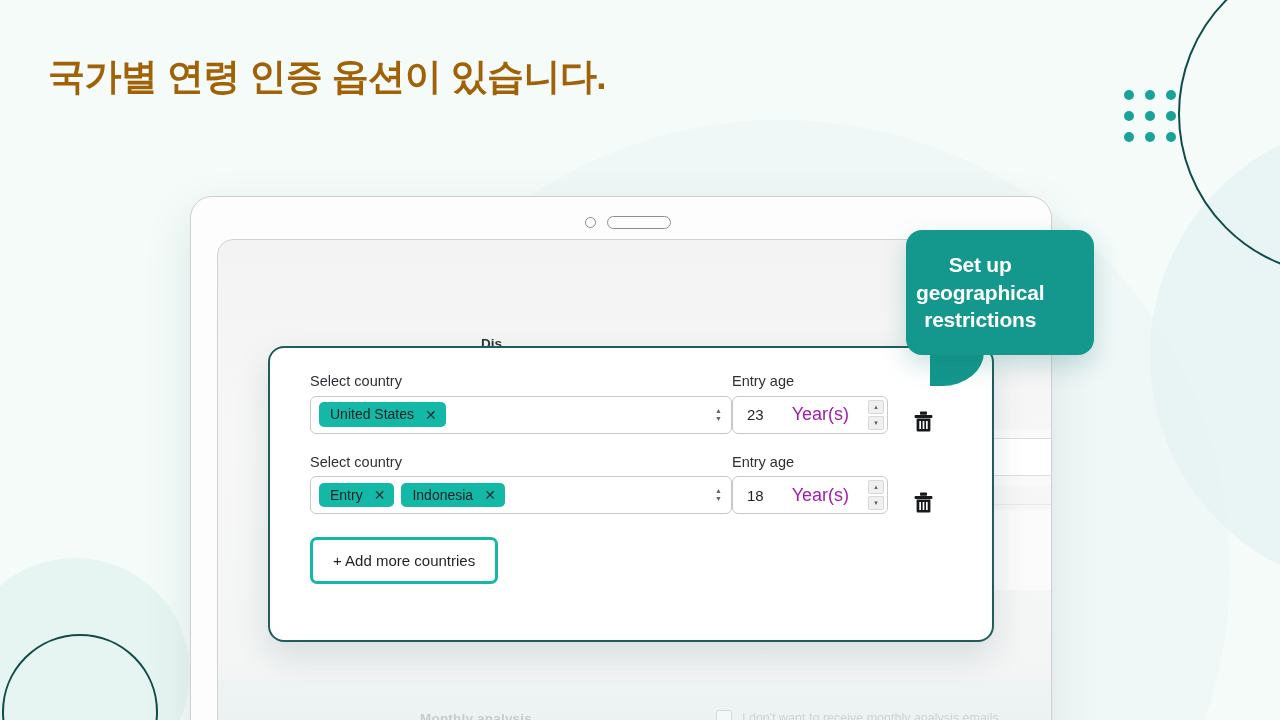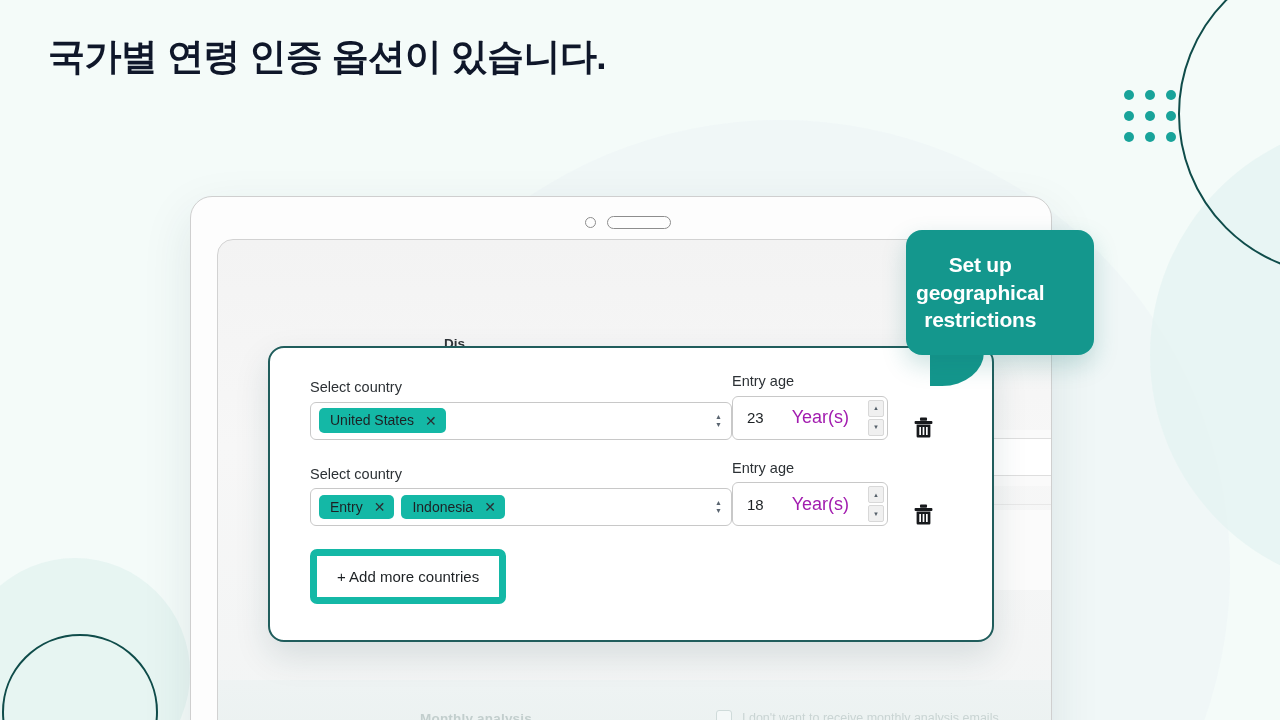--- a/index.html
+++ b/index.html
@@ -34,23 +34,23 @@
     border-radius:50%;border:2.5px solid #0f4c4a;background:transparent;
   }
   .dot-grid{
     position:absolute;left:1124px;top:90px;
     display:grid;grid-template-columns:repeat(3,10px);gap:11px;
   }
   .dot-grid i{display:block;width:10px;height:10px;border-radius:50%;background:#18a39a;}
 
   
   .headline{
-    position:absolute;left:48px;top:32px;
+    position:absolute;left:48px;top:52px;
     font-size:37px;font-weight:700;letter-spacing:-0.6px;
-    color:#0f172a;white-space:nowrap;
+    color:#a16207;white-space:nowrap;
   }
 
   
   .tablet{
     position:absolute;left:190px;top:196px;width:860px;height:560px;
     background:#fdfdfd;border:1px solid #cfcfcf;
     border-radius:22px 22px 0 0;
     box-shadow:0 18px 50px rgba(30,60,70,.10);
     overflow:hidden;
   }
@@ -77,21 +77,21 @@
     background:#fff;border:1px solid #dedede;border-radius:7px;
     display:flex;align-items:center;padding-left:14px;font-size:13.5px;color:#333;
   }
   .panel-ghost{
     position:absolute;left:198px;top:270px;width:760px;height:80px;
     background:#fbfbfb;border-radius:12px;
   }
   .divider-ghost{position:absolute;left:198px;top:264px;width:700px;height:1px;background:#e8e8e8;}
 
   .left-text{position:absolute;left:226px;top:96px;width:120px;}
-  .lt-h{font-size:13.5px;font-weight:700;color:#2f3437;margin-bottom:10px;}
+  .lt-h{font-size:13.5px;font-weight:700;color:#2f3437;margin-bottom:10px;margin-left:37px;}
   .lt-p{font-size:12.5px;color:#9aa0a3;line-height:1.45;}
   .lt-gap{height:46px;}
   .lt-rule{width:88px;height:1px;background:#e6e6e6;margin:16px 0;}
 
   .bottom-strip{
     position:absolute;left:0;bottom:0;width:100%;height:76px;
     background:linear-gradient(180deg,#eef3f3 0%,#eaf1f0 100%);
     opacity:.95;
   }
   .bottom-inner{position:absolute;left:0;bottom:0;width:100%;height:76px;display:flex;align-items:center;}
@@ -125,21 +125,21 @@
   }
   .tag .x{font-size:14px;color:#2a2f33;font-weight:400;line-height:1;cursor:pointer;}
   .sel-caret{
     position:absolute;right:9px;top:50%;transform:translateY(-50%);
     display:flex;flex-direction:column;align-items:center;gap:2px;color:#5a6570;
   }
   .sel-caret span{font-size:7px;line-height:6px;}
 
   .age-wrap{}
   .age-box{
-    position:relative;width:156px;height:44px;
+    position:relative;width:156px;height:38px;
     background:#fff;border:1px solid #c8c8c8;border-radius:6px;
     display:flex;align-items:center;box-sizing:border-box;
   }
   .age-val{margin-left:14px;font-size:15px;color:#1d2124;}
   .age-unit{margin-left:28px;font-size:18px;color:#a21caf;}
   .spin{
     position:absolute;right:3px;top:3px;bottom:3px;width:16px;
     display:flex;flex-direction:column;gap:2px;
   }
   .spin b{
@@ -147,21 +147,21 @@
     display:flex;align-items:center;justify-content:center;
     font-size:6px;color:#55606a;font-weight:400;cursor:pointer;
   }
   .trash{
     margin-left:24px;margin-top:27px;width:22px;height:24px;
     display:flex;align-items:center;justify-content:center;cursor:pointer;
   }
   .btn-add{
     margin-top:2px;display:inline-flex;align-items:center;justify-content:center;
     height:41px;padding:0 20px;background:#fff;
-    border:7px solid #14b8a6;border-radius:7px;
+    border:3px solid #14b8a6;border-radius:7px;
     font-size:15px;color:#1d2124;cursor:pointer;
   }
 
   
   .bubble{
     position:absolute;left:906px;top:230px;width:188px;height:125px;
     background:#14978d;border-radius:16px;
     display:flex;align-items:center;justify-content:flex-start;
     box-shadow:0 10px 24px rgba(18,120,112,.22);
   }

